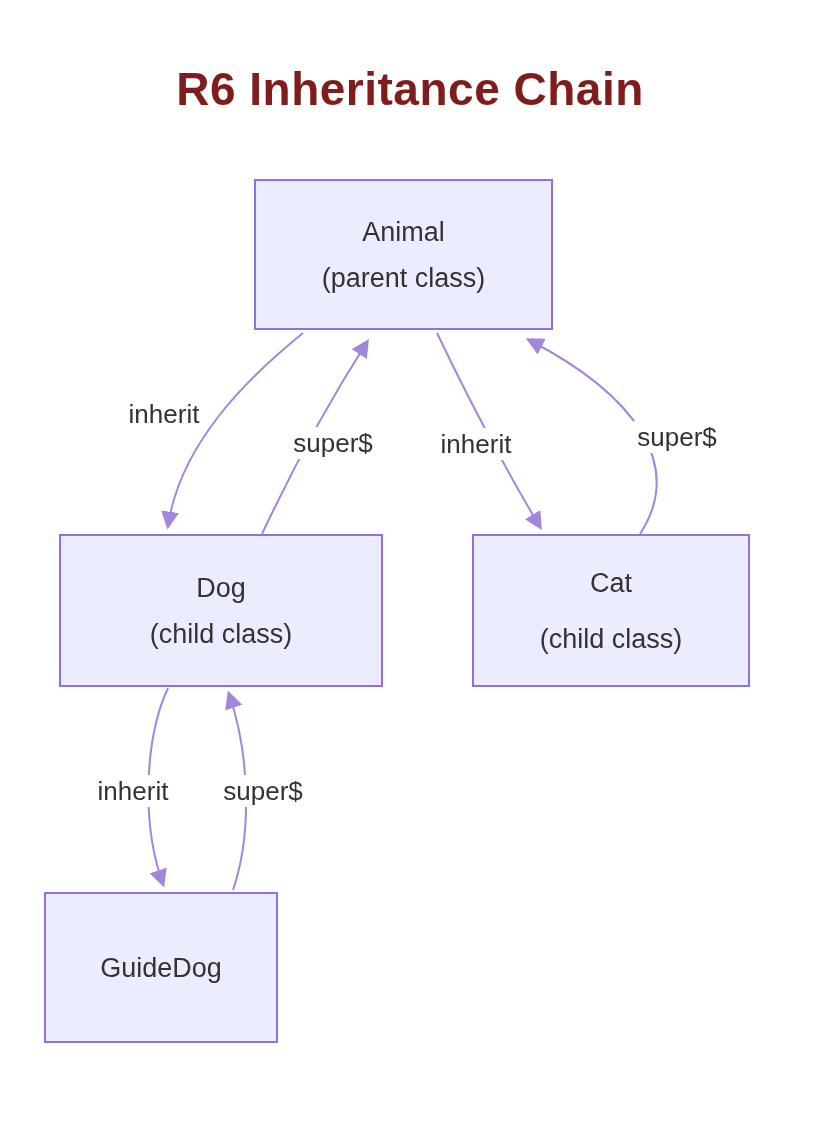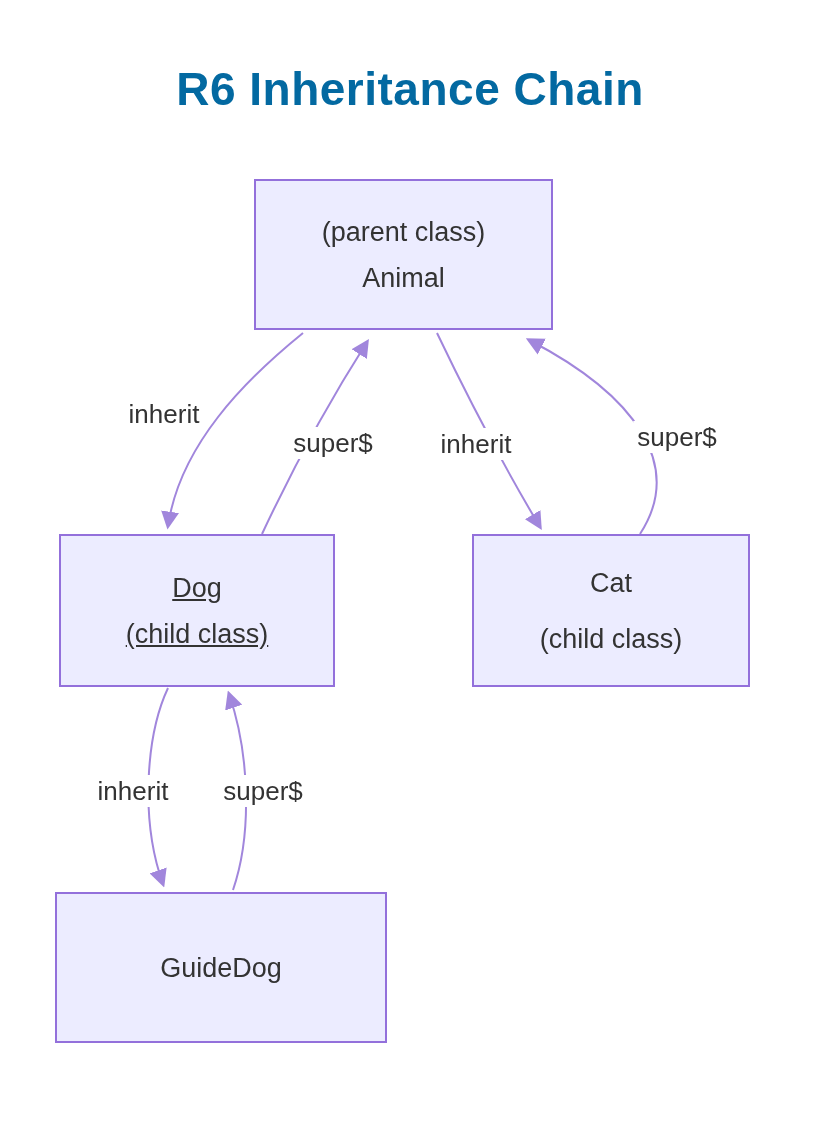--- a/index.html
+++ b/index.html
@@ -16,21 +16,21 @@
     overflow: hidden;
   }
   .diagram-title {
     position: absolute;
     left: 0;
     top: 62px;
     width: 820px;
     text-align: center;
     font-size: 46px;
     font-weight: 700;
-    color: #0369a1;
+    color: #7f1d1d;
     letter-spacing: 0.5px;
   }
   .edges-layer {
     position: absolute;
     left: 0;
     top: 0;
     width: 820px;
     height: 1122px;
   }
   .edge-path {
@@ -45,23 +45,23 @@
     display: flex;
     flex-direction: column;
     align-items: center;
     justify-content: center;
     color: #333333;
     font-size: 27px;
     line-height: 46px;
     text-align: center;
   }
   .node-animal   { left: 254px; top: 179px; width: 299px; height: 151px; }
-  .node-dog      { left:  59px; top: 534px; width: 276px; height: 153px; text-decoration: underline; }
+  .node-dog      { left:  59px; top: 534px; width: 324px; height: 153px; }
   .node-cat      { left: 472px; top: 534px; width: 278px; height: 153px; gap: 10px; }
-  .node-guidedog { left:  55px; top: 892px; width: 332px; height: 151px; }
+  .node-guidedog { left:  44px; top: 892px; width: 234px; height: 151px; }
   .edge-label {
     position: absolute;
     transform: translate(-50%, -50%);
     background: #ffffff;
     color: #333333;
     font-size: 26px;
     line-height: 30px;
     padding: 1px 4px;
     white-space: nowrap;
   }
@@ -87,22 +87,22 @@
     </defs>
     <path class="edge-path" d="M 303 333 C 245 380, 180 445, 168 526" marker-end="url(#arrowhead)" stroke="#A186DC"></path>
     <path class="edge-path" d="M 262 534 C 292 470, 330 400, 367 342" marker-end="url(#arrowhead)" stroke="#A186DC"></path>
     <path class="edge-path" d="M 437 333 C 468 398, 505 468, 540 527" marker-end="url(#arrowhead)" stroke="#A186DC"></path>
     <path class="edge-path" d="M 640 534 C 685 465, 635 395, 529 340" marker-end="url(#arrowhead)" stroke="#A186DC"></path>
     <path class="edge-path" d="M 168 688 C 146 735, 140 820, 163 884" marker-end="url(#arrowhead)" stroke="#A186DC"></path>
     <path class="edge-path" d="M 233 890 C 252 835, 250 755, 229 694" marker-end="url(#arrowhead)" stroke="#A186DC"></path>
   </svg>
 
   <div class="node node-animal">
+    <span>Animal</span>
     <span>(parent class)</span>
-    <span>Animal</span>
   </div>
 
   <div class="node node-dog">
     <span>Dog</span>
     <span>(child class)</span>
   </div>
 
   <div class="node node-cat">
     <span>Cat</span>
     <span>(child class)</span>

